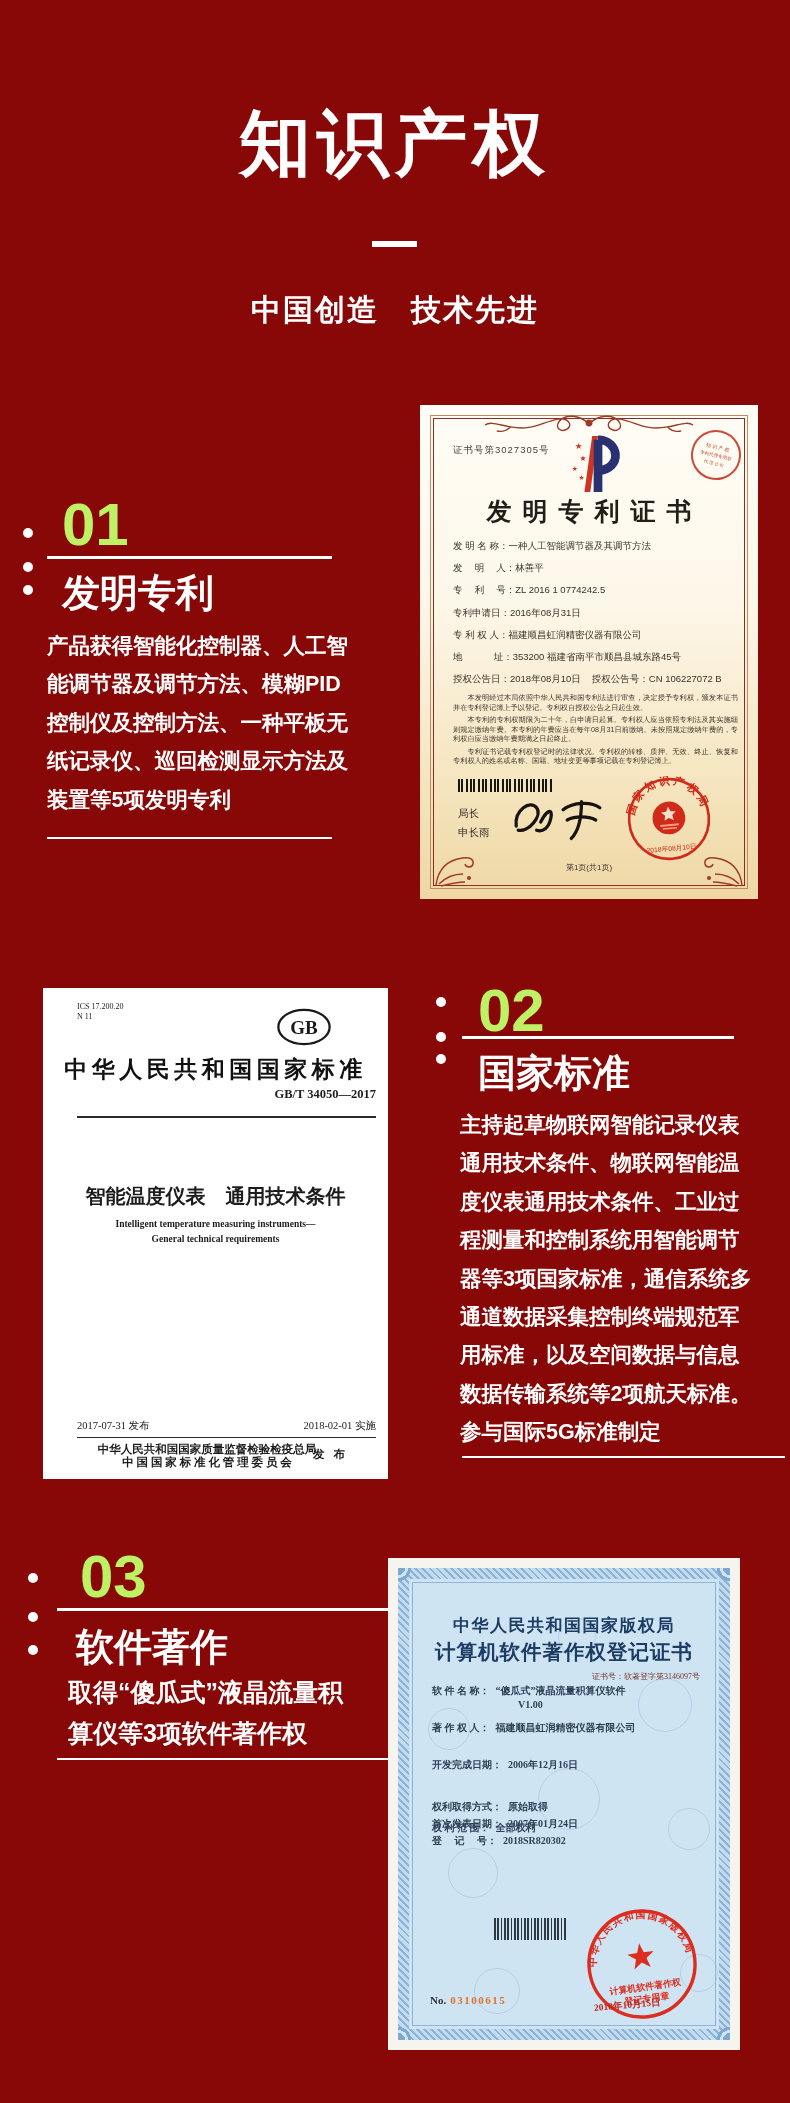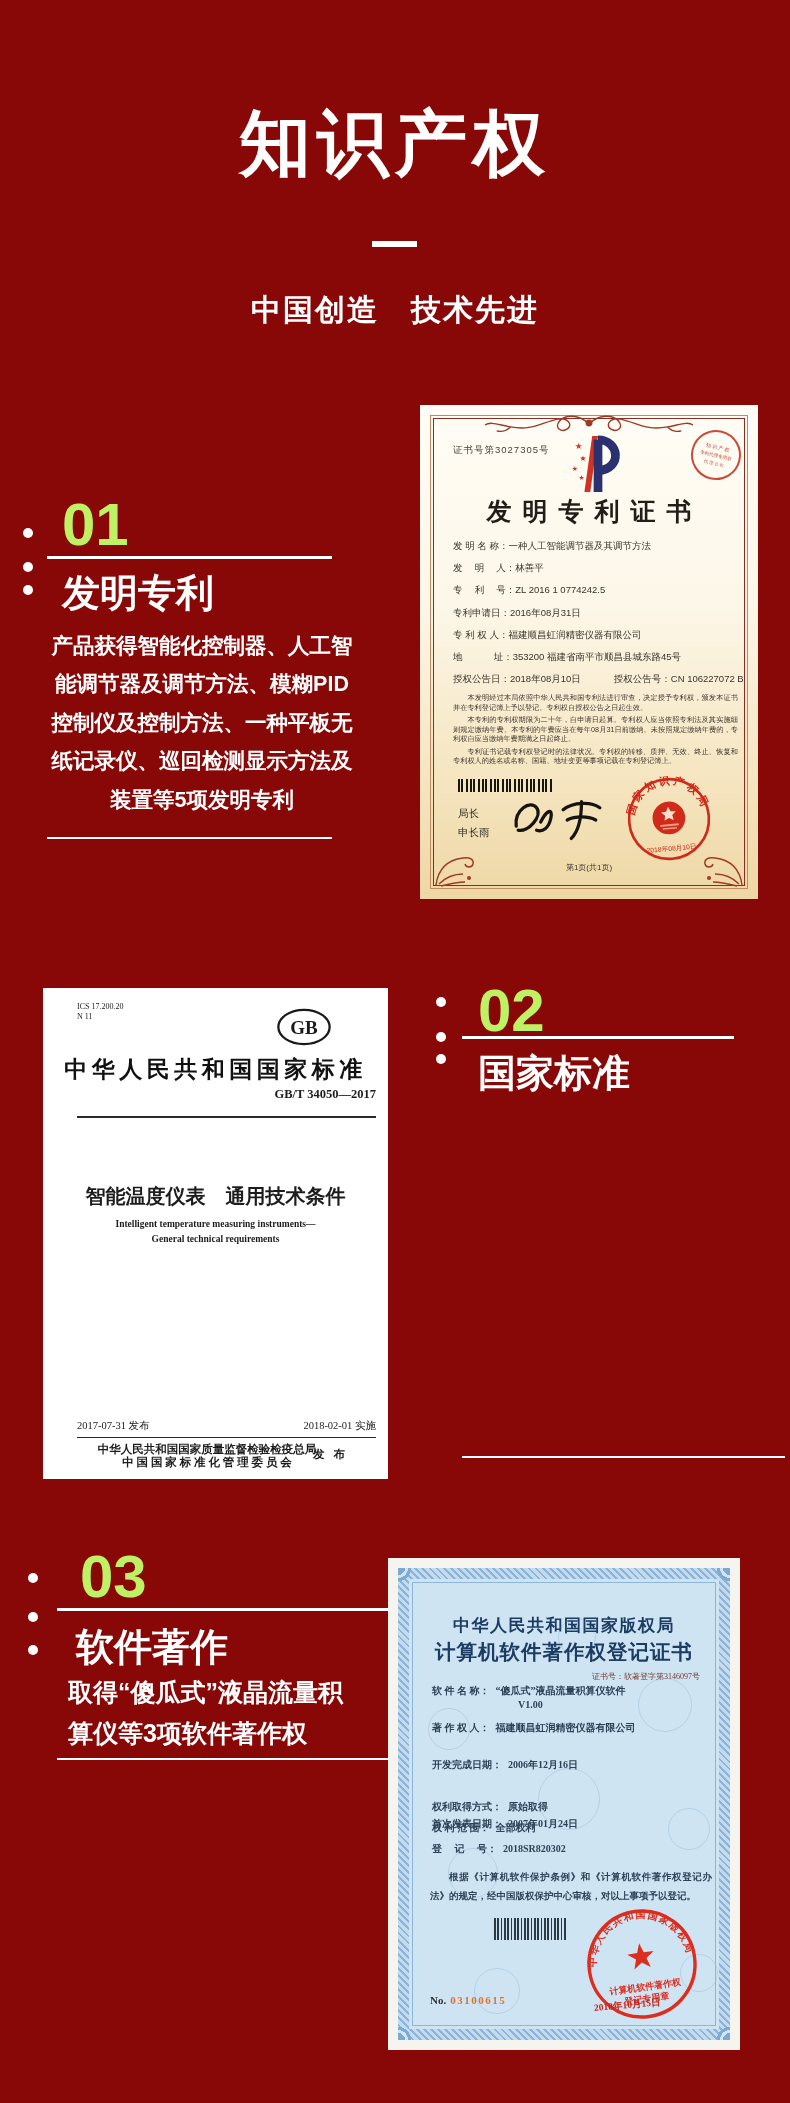--- a/index.html
+++ b/index.html
@@ -16,21 +16,21 @@
   .sec-num{position:absolute;font-size:60px;font-weight:800;line-height:70px;color:#bef264;}
   .sec-underline{position:absolute;height:3px;background:#fff;}
   .sec-head{position:absolute;font-size:38px;font-weight:800;line-height:46px;color:#fff;}
   .sec-body{position:absolute;font-weight:600;color:#fff;}
   .sec-body div{white-space:nowrap;}
   .sec-divider{position:absolute;height:2px;background:#fff;}
   
   #s1-num{left:62px;top:490px;}
   #s1-line{left:47px;top:556px;width:285px;}
   #s1-head{left:62px;top:570px;}
-  #s1-body{left:47px;top:627px;width:310px;font-size:21.5px;line-height:38.4px;text-align:center;}
+  #s1-body{left:47px;top:627px;width:310px;font-size:21.5px;line-height:38.4px;}
   #s1-div{left:47px;top:837px;width:285px;}
   
   #s2-num{left:478px;top:976px;}
   #s2-line{left:462px;top:1036px;width:272px;}
   #s2-head{left:478px;top:1050px;}
   #s2-body{left:460px;top:1106px;width:330px;font-size:21.5px;line-height:38.4px;}
   #s2-div{left:462px;top:1456px;width:323px;}
   
   #s3-num{left:80px;top:1542px;}
   #s3-line{left:57px;top:1608px;width:362px;}
@@ -44,21 +44,21 @@
   .pc-line-outer{position:absolute;inset:10px;border:1px solid #c08a63;}
   .pc-line-inner{position:absolute;inset:13px;border:1.6px solid #8c2c1e;}
   .pc-flourish{position:absolute;left:50%;transform:translateX(-50%);top:5px;width:216px;height:27px;}
   .pc-certno{position:absolute;left:33px;top:39px;font-size:9.5px;letter-spacing:1px;color:#4a4038;}
   .pc-logo{position:absolute;left:146px;top:27px;width:64px;height:64px;}
   .pc-stamp{position:absolute;right:15px;top:23px;width:54px;height:54px;}
   .pc-title{position:absolute;left:0;right:0;top:90px;text-align:center;font-size:25px;font-weight:bold;
       letter-spacing:11px;text-indent:11px;color:#221d18;}
   .pc-rows{position:absolute;left:33px;right:20px;top:135px;font-size:9.5px;line-height:12.7px;}
   .pc-row{margin-bottom:9.5px;white-space:nowrap;}
-  .pc-row-double{display:flex;gap:33px;}
+  .pc-row-double{display:flex;gap:11px;}
   .pc-paras{position:absolute;left:33px;right:20px;top:288px;font-size:7.2px;line-height:9.7px;
       text-align:justify;color:#3d352c;}
   .pc-paras p{margin:0 0 2.5px;text-indent:2em;}
   .pc-barcode{position:absolute;left:38px;top:374px;width:96px;height:13px;
       background:repeating-linear-gradient(90deg,#161616 0 1.6px,transparent 1.6px 3.4px,
       #161616 3.4px 4.6px,transparent 4.6px 7.8px,#161616 7.8px 10.4px,transparent 10.4px 12px);}
   .pc-director1{position:absolute;left:38px;top:402px;font-size:10.5px;color:#2c2620;}
   .pc-director2{position:absolute;left:38px;top:421px;font-size:10.5px;color:#2c2620;}
   .pc-sign{position:absolute;left:86px;top:386px;width:102px;height:54px;}
   .pc-seal{position:absolute;left:206px;top:371px;width:86px;height:86px;transform:rotate(-5deg);}
@@ -97,21 +97,21 @@
   .c3-corner.br{right:0;bottom:0;transform:scale(-1,-1);}
   .c3-wm{position:absolute;border-radius:50%;border:1.5px solid rgba(160,195,222,.6);}
   .c3-authority{position:absolute;left:0;right:0;top:56px;text-align:center;font-size:17px;font-weight:800;
       color:#1d3c63;letter-spacing:1.5px;z-index:5;}
   .c3-title{position:absolute;left:0;right:0;top:80px;text-align:center;font-size:20.5px;font-weight:800;
       color:#1d3c63;letter-spacing:1px;z-index:5;}
   .c3-certno{position:absolute;right:40px;top:113px;font-size:8px;color:#77392c;z-index:5;}
   .c3-row{position:absolute;left:44px;font-size:10px;font-weight:700;color:#2e4156;white-space:nowrap;z-index:5;}
   .c3-row .lab{margin-right:6px;}
   #c3r1{top:126px;} #c3r1b{top:141px;padding-left:86px;} #c3r2{top:163px;}
-  #c3r3{top:200px;} #c3r4{top:221px;margin-top:38px;} #c3r5{top:242px;} #c3r6{top:263px;} #c3r7{top:284px;}
+  #c3r3{top:200px;} #c3r4{top:221px;margin-top:38px;} #c3r5{top:242px;} #c3r6{top:263px;} #c3r7{top:276px;}
   .c3-para{position:absolute;left:42px;right:28px;top:310px;font-size:9.5px;line-height:19px;font-weight:700;
       color:#2e4156;text-indent:2em;text-align:justify;z-index:5;}
   .c3-barcode{position:absolute;left:106px;top:360px;width:72px;height:22px;z-index:5;
       background:repeating-linear-gradient(90deg,#2c3a46 0 1.6px,transparent 1.6px 3.2px,
       #2c3a46 3.2px 5.4px,transparent 5.4px 7.4px,#2c3a46 7.4px 8.4px,transparent 8.4px 10px);}
   .c3-seal{position:absolute;left:196px;top:348px;width:116px;height:116px;transform:rotate(-8deg);z-index:6;}
   .c3-serial{position:absolute;left:42px;top:436px;font-size:11px;font-weight:700;color:#333;z-index:5;}
   .c3-serial .num{color:#e0722c;letter-spacing:1.5px;margin-left:4px;}
   .c3-sealdate{position:absolute;left:206px;top:441px;font-size:9.5px;font-weight:700;color:#c2251b;
       transform:rotate(-5deg);z-index:7;}
@@ -229,20 +229,31 @@
       </g>
     </svg>
   </div>
 
   <div class="dot" style="left:436px;top:997px"></div>
   <div class="dot" style="left:436px;top:1032px"></div>
   <div class="dot" style="left:436px;top:1054px"></div>
   <div class="sec-num" id="s2-num">02</div>
   <div class="sec-underline" id="s2-line"></div>
   <div class="sec-head" id="s2-head">国家标准</div>
+  <div class="sec-body" id="s2-body">
+    <div>主持起草物联网智能记录仪表</div>
+    <div>通用技术条件、物联网智能温</div>
+    <div>度仪表通用技术条件、工业过</div>
+    <div>程测量和控制系统用智能调节</div>
+    <div>器等3项国家标准，通信系统多</div>
+    <div>通道数据采集控制终端规范军</div>
+    <div>用标准，以及空间数据与信息</div>
+    <div>数据传输系统等2项航天标准。</div>
+    <div>参与国际5G标准制定</div>
+  </div>
   <div class="sec-divider" id="s2-div"></div>
 
   <div class="gbdoc">
     <div class="gb-ics">
       <div>ICS 17.200.20</div>
       <div>N 11</div>
     </div>
     <svg class="gb-logo" viewBox="0 0 58 40">
       <ellipse cx="29" cy="20" rx="27" ry="18" fill="none" stroke="#1a1a1a" stroke-width="2.4"></ellipse>
       <text x="29" y="27" text-anchor="middle" font-size="20" font-weight="bold" font-family="Liberation Serif, serif" fill="#1a1a1a">GB</text>
@@ -303,21 +314,20 @@
     <div class="c3-title">计算机软件著作权登记证书</div>
     <div class="c3-certno">证书号：软著登字第3146097号</div>
     <div class="c3-row" id="c3r1"><span class="lab">软 件 名 称：</span><span>“傻瓜式”液晶流量积算仪软件</span></div>
     <div class="c3-row" id="c3r1b"><span>V1.00</span></div>
     <div class="c3-row" id="c3r2"><span class="lab">著 作 权 人：</span><span>福建顺昌虹润精密仪器有限公司</span></div>
     <div class="c3-row" id="c3r3"><span class="lab">开发完成日期：</span><span>2006年12月16日</span></div>
     <div class="c3-row" id="c3r4"><span class="lab">首次发表日期：</span><span>2007年01月24日</span></div>
     <div class="c3-row" id="c3r5"><span class="lab">权利取得方式：</span><span>原始取得</span></div>
     <div class="c3-row" id="c3r6"><span class="lab">权 利 范 围：</span><span>全部权利</span></div>
     <div class="c3-row" id="c3r7"><span class="lab">登　 记　 号：</span><span>2018SR820302</span></div>
-    <div class="c3-para">根据《计算机软件保护条例》和《计算机软件著作权登记办法》的规定，经中国版权保护中心审核，对以上事项予以登记。</div>
     <div class="c3-barcode"></div>
     <svg class="c3-seal" viewBox="0 0 116 116">
       <defs>
           <path id="arcC" d="M 12,58 A 46,46 0 0 1 104,58"></path>
         </defs>
       <circle cx="58" cy="58" r="53" fill="none" stroke="#dd2d1e" stroke-width="3.4"></circle>
       <text font-size="10" fill="#dd2d1e" font-weight="bold" letter-spacing="1.5">
         <textPath href="#arcC" startOffset="50%" text-anchor="middle">中华人民共和国国家版权局</textPath>
       </text>
       <path d="M58,37 61.3,46.5 71.3,46.7 63.3,52.7 66.2,62.3 58,56.6 49.8,62.3 52.7,52.7 44.7,46.7 54.7,46.5 z" fill="#dd2d1e"></path>

